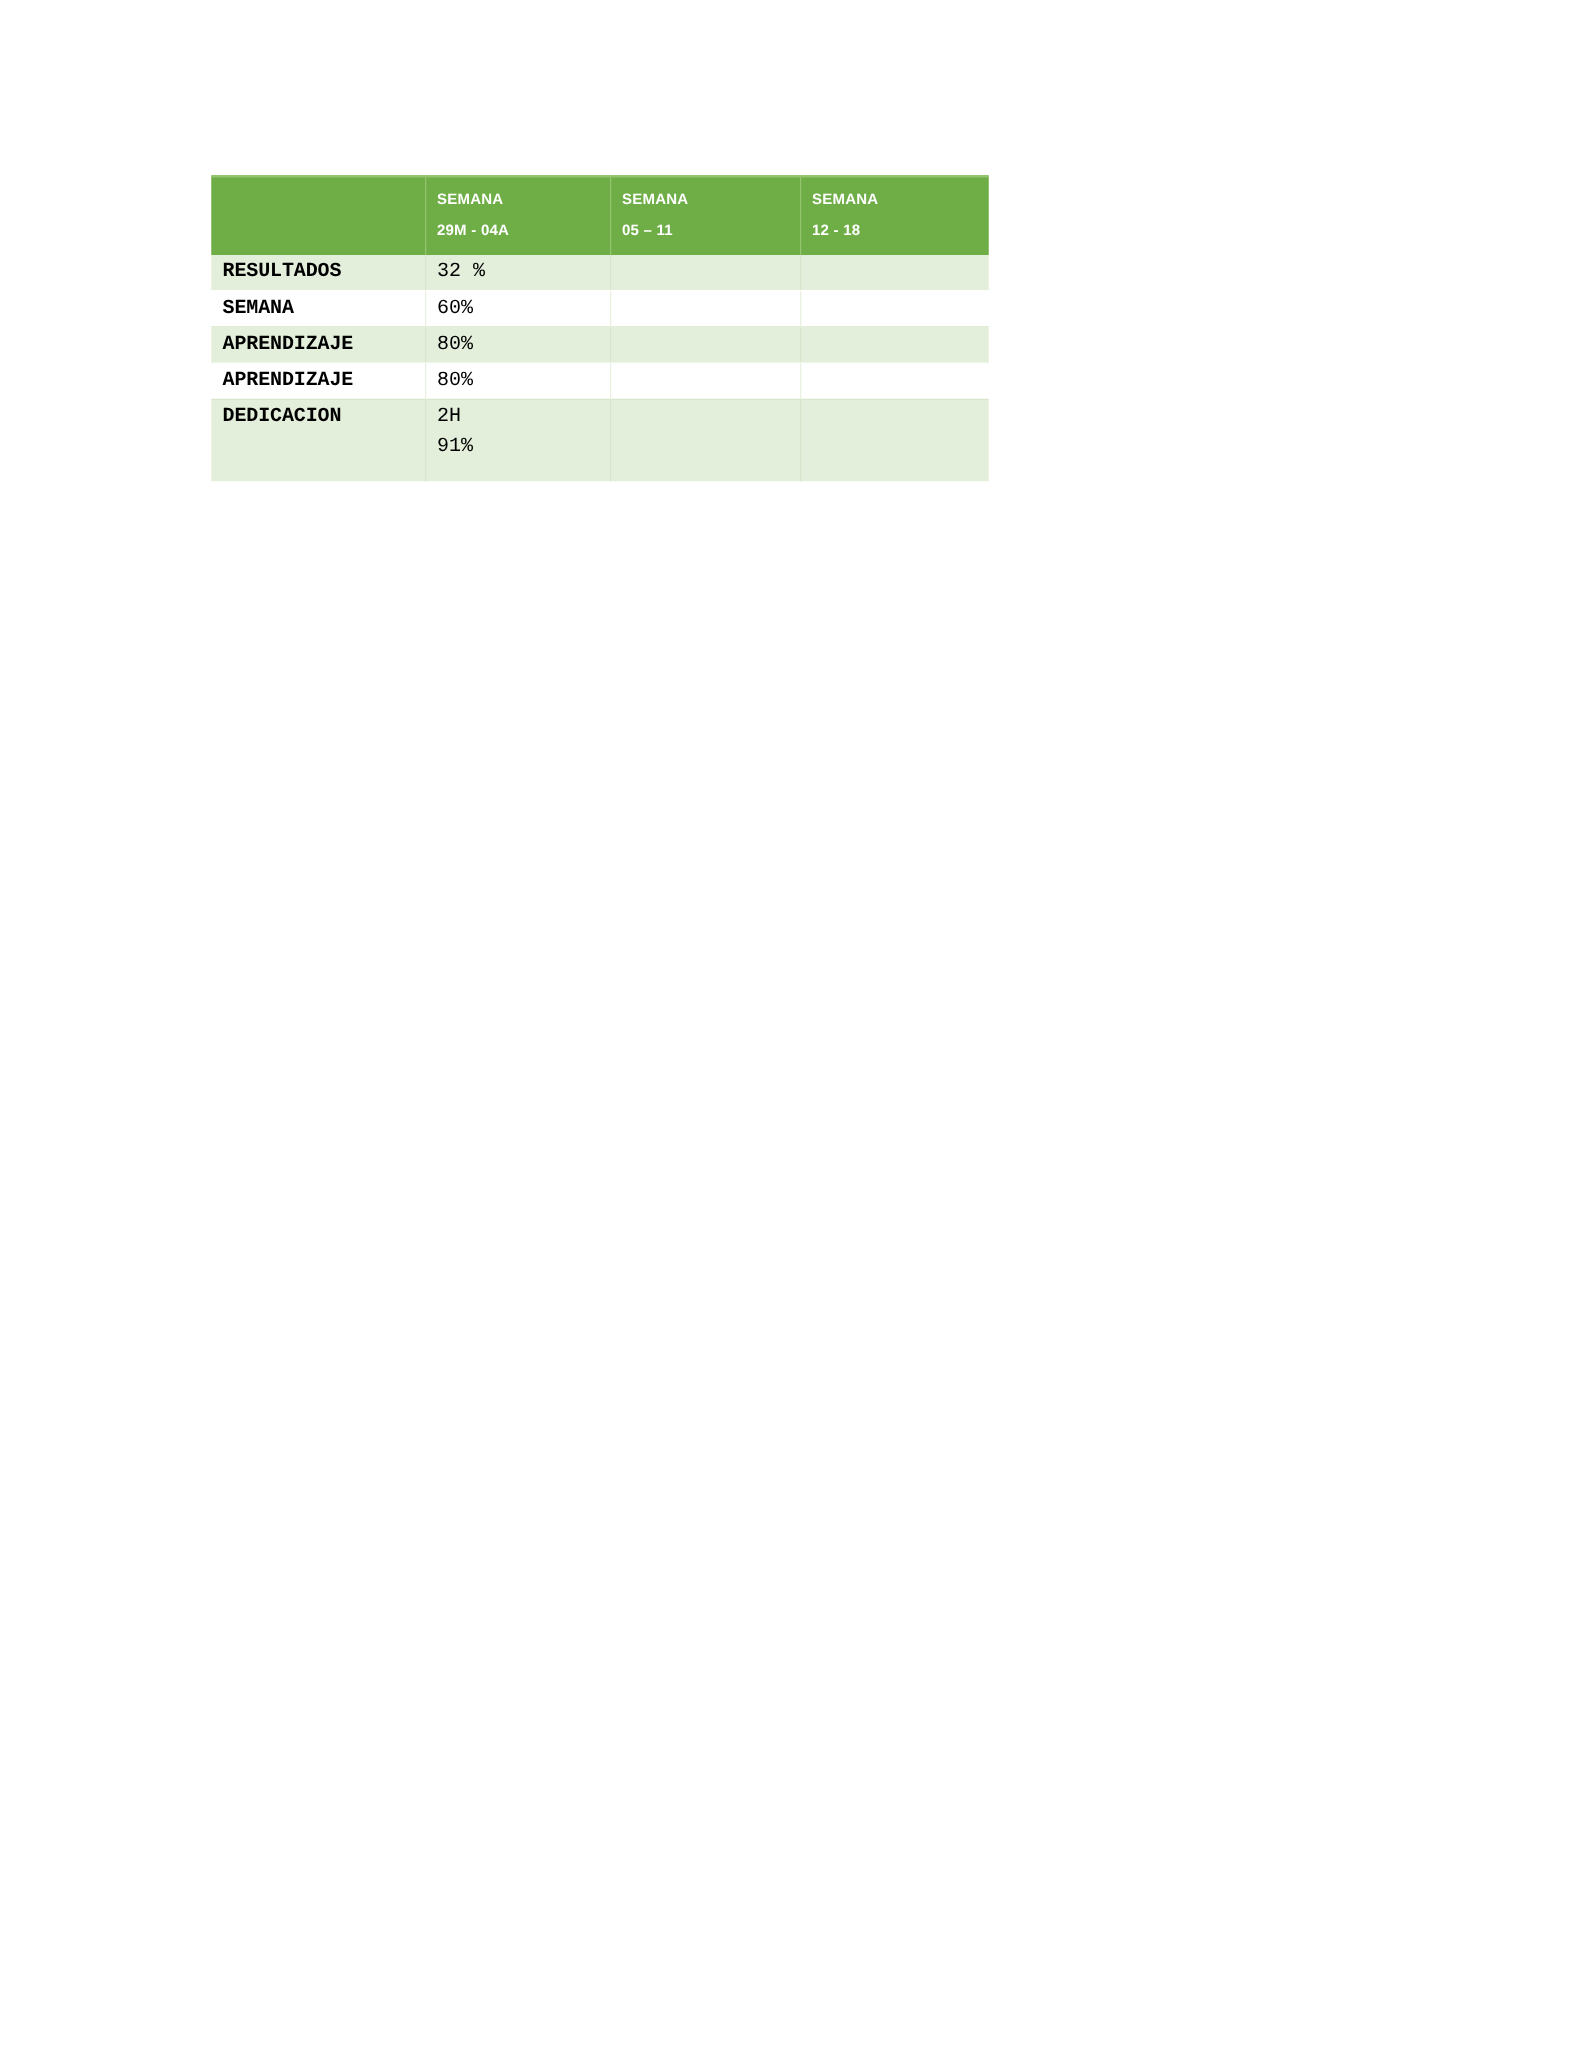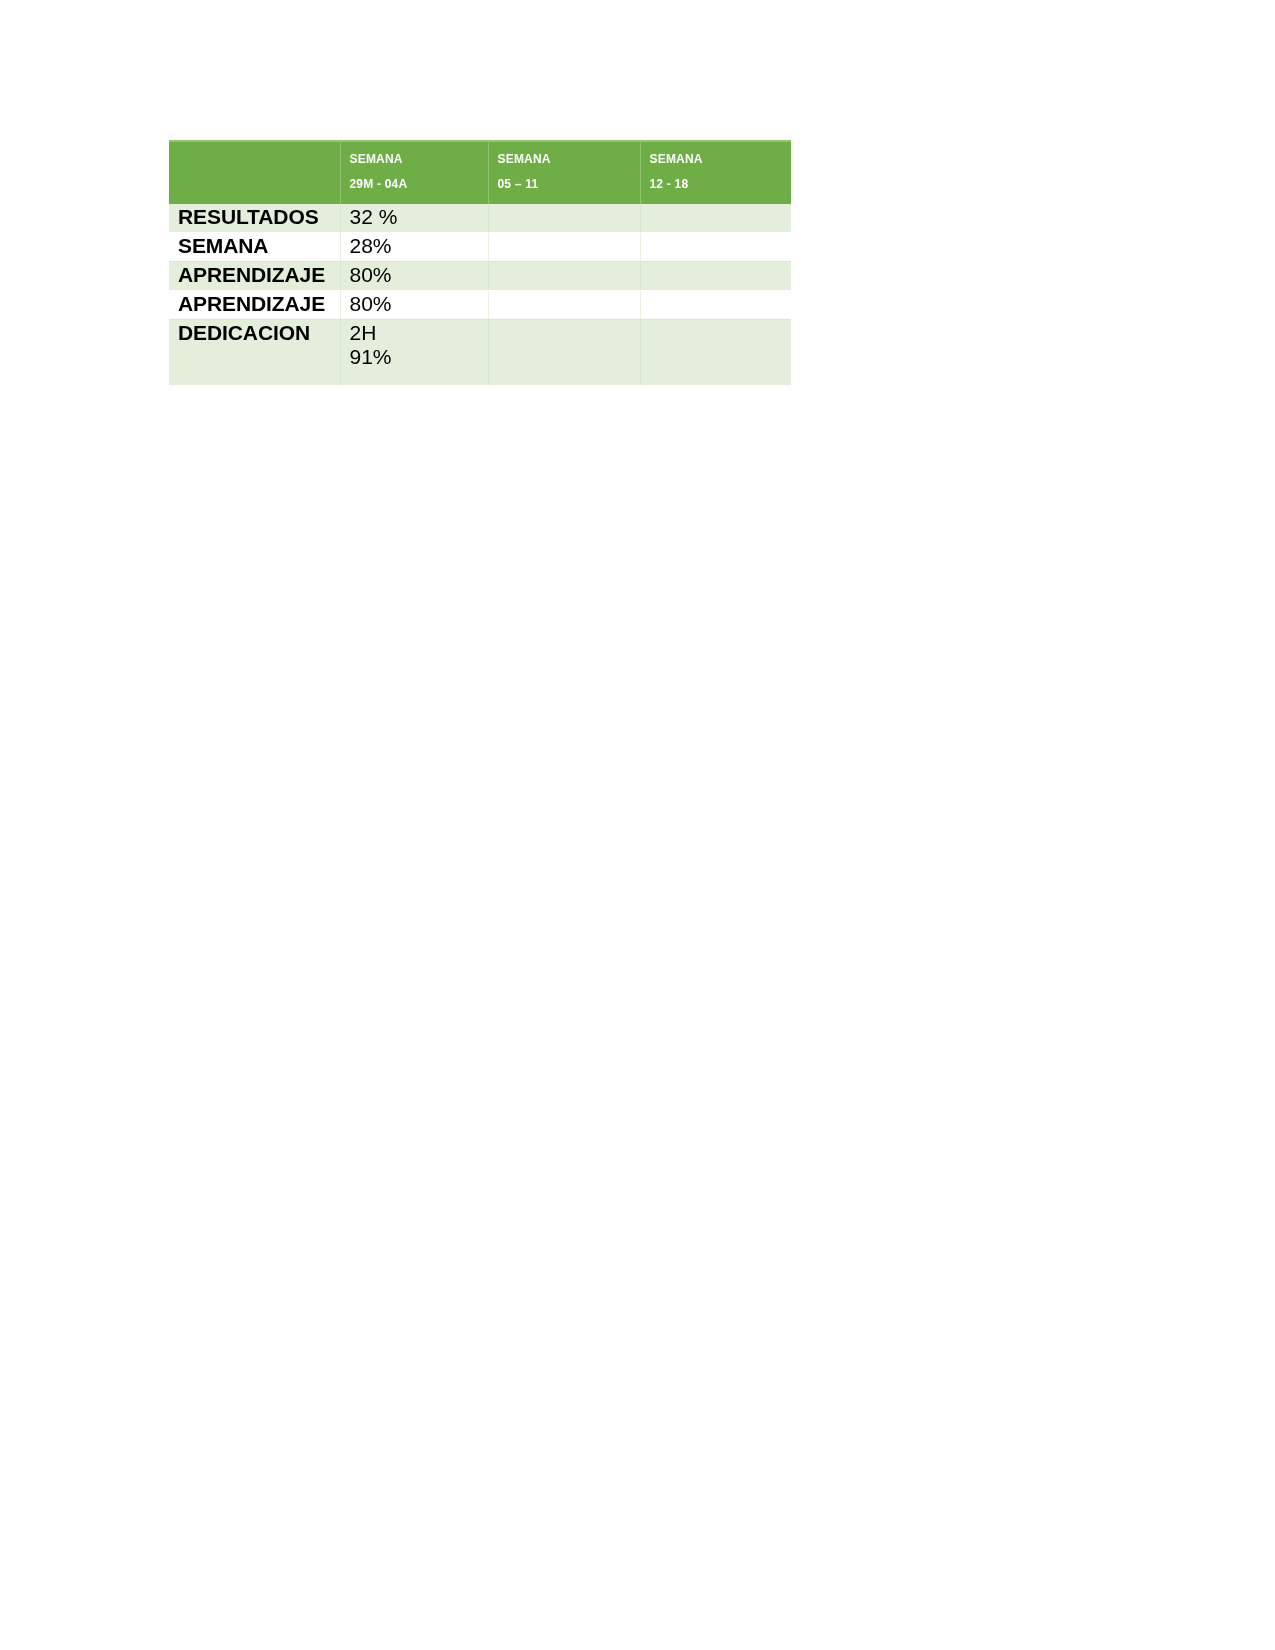--- a/index.html
+++ b/index.html
@@ -60,27 +60,28 @@
   .kpi-table thead th.h-corner {
     border-left: none;
     padding-left: 0;
   }
 
   
   .kpi-table tbody td {
     height: 27.5px;
     padding: 1px 0 3px 9px;
     vertical-align: top;
-    font-size: 21px;
+    font-size: 16px;
     line-height: 24px;
     color: #000000;
     border-bottom: 1.5px solid #ffffff;
     border-left: 1px solid #D8E7CC;
     box-sizing: border-box;
     white-space: pre-line;
+    font-family: Liberation Mono, monospace;
   }
   .kpi-table tbody td.cell-label {
     font-weight: bold;
     border-left: none;
     letter-spacing: -0.1px;
   }
   .kpi-table tbody tr.row-tint td {
     background: #E3EEDB;
     border-bottom-color: #ffffff;
   }
@@ -123,21 +124,21 @@
 
       <tr class="row-tint">
         <td class="cell-label">RESULTADOS</td>
         <td>32 %</td>
         <td></td>
         <td></td>
       </tr>
 
       <tr class="row-plain">
         <td class="cell-label">SEMANA</td>
-        <td>28%</td>
+        <td>60%</td>
         <td></td>
         <td></td>
       </tr>
 
       <tr class="row-tint">
         <td class="cell-label">APRENDIZAJE</td>
         <td>80%</td>
         <td></td>
         <td></td>
       </tr>

